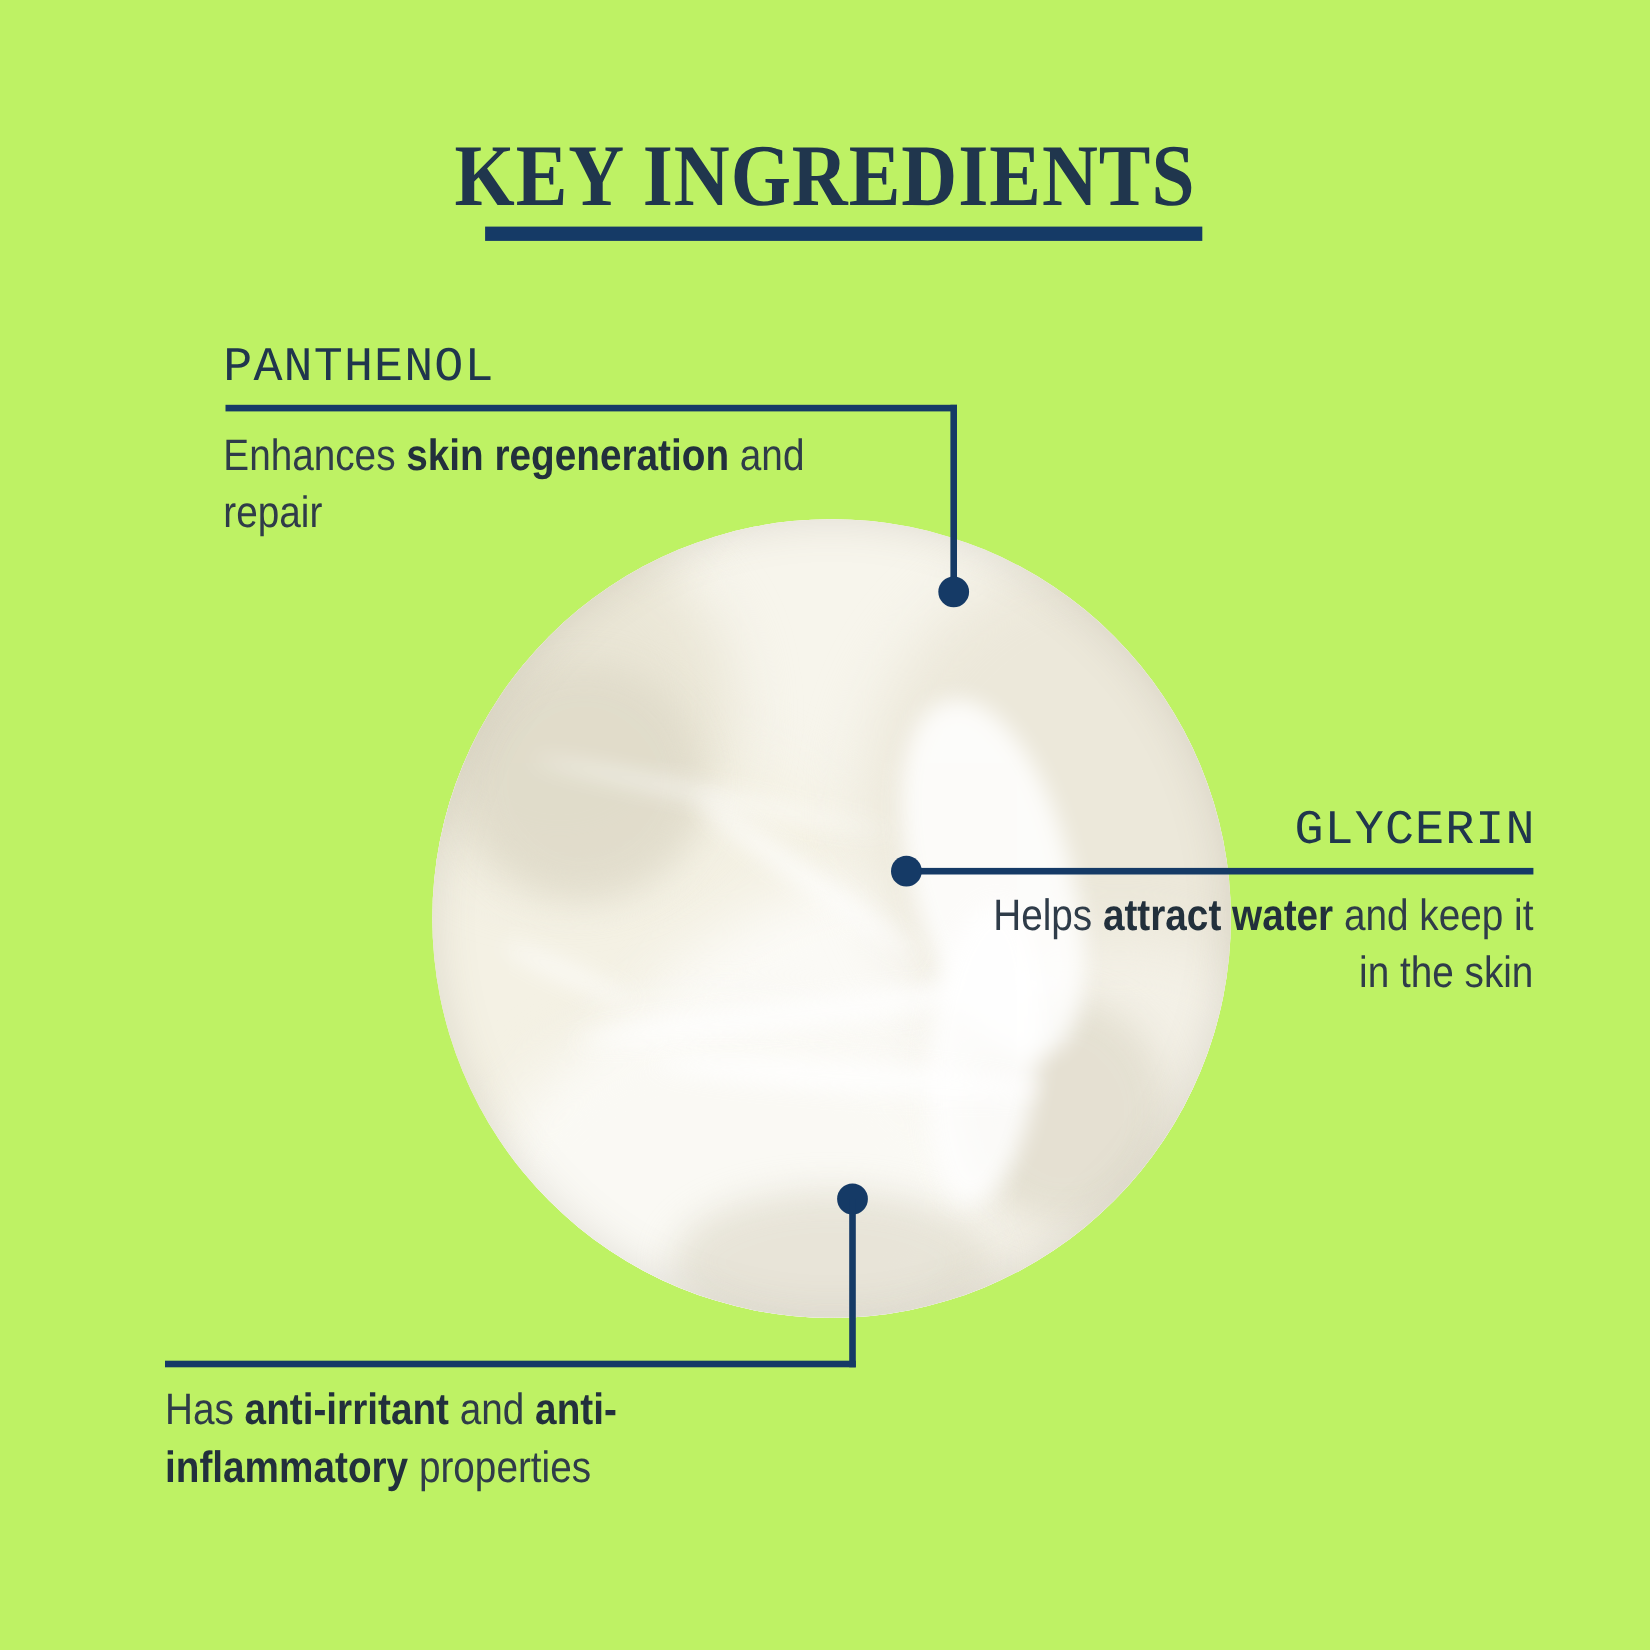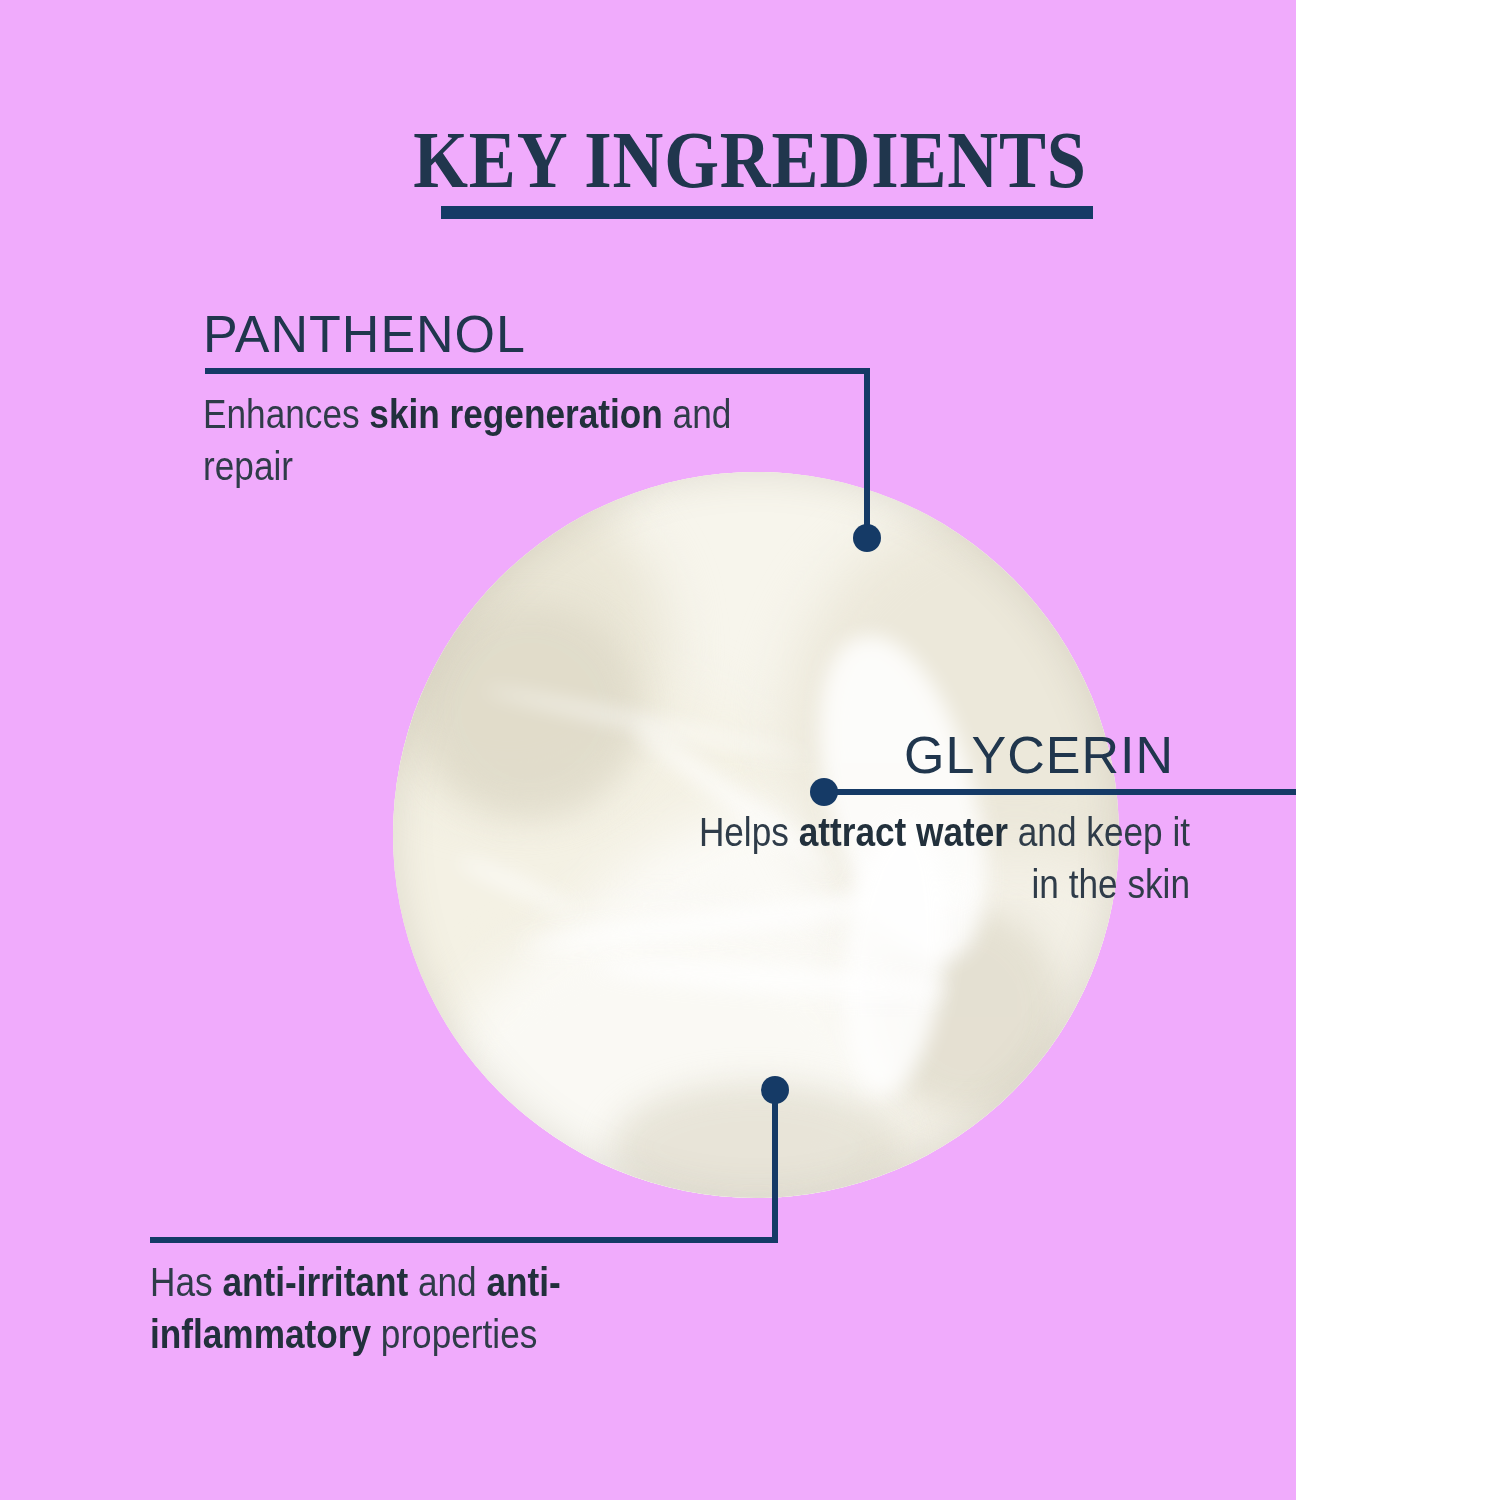--- a/index.html
+++ b/index.html
@@ -3,23 +3,23 @@
 <meta charset="utf-8">
 <title>Key Ingredients</title>
 <style>
   html, body {
     margin: 0;
     padding: 0;
     background: #ffffff;
   }
   #stage {
     position: relative;
-    width: 1296px;
+    width: 1500px;
     height: 1500px;
-    background: #f0abfc;
+    background: #bef264;
     overflow: hidden;
     font-family: "Liberation Sans", sans-serif;
   }
 
   
   #title-block {
     position: absolute;
     left: 0;
     top: 118px;
     width: 1500px;
@@ -125,42 +125,42 @@
   #glycerin-dot        { left: 810px;  top: 778px; }
 
   
   #bisabolol-dot       { left: 761px;  top: 1076px; }
   #bisabolol-riser     { left: 772px;  top: 1090px; width: 6px;   height: 153px; }
   #bisabolol-underline { left: 150px;  top: 1237px; width: 628px; height: 6px; }
 
   
   .ing-name {
     position: absolute;
-    font-family: Liberation Sans, sans-serif;
+    font-family: Liberation Mono, monospace;
     font-weight: normal;
-    font-size: 52px;
+    font-size: 44px;
     line-height: 56px;
     letter-spacing: 1px;
     color: #20364d;
     white-space: nowrap;
   }
   .ing-desc {
     position: absolute;
     font-family: "Liberation Sans", sans-serif;
     font-size: 40px;
     line-height: 52px;
     color: #2f3c49;
     transform: scaleX(0.88);
   }
   .ing-desc b { font-weight: bold; color: #22303c; }
 
   #panthenol-name { left: 203px;  top: 306px; }
   #panthenol-desc { left: 203px;  top: 388px; width: 680px; transform-origin: left top; }
 
-  #glycerin-name  { right: 122px; top: 727px; }
+  #glycerin-name  { right: 104px; top: 727px; }
   #glycerin-desc  { right: 106px; top: 806px; width: 560px; text-align: right; transform-origin: right top; }
 
   #bisabolol-name { left: 150px;  top: 1176px; }
   #bisabolol-desc { left: 150px;  top: 1256px; width: 700px; transform-origin: left top; }
 </style>
 </head>
 <body>
 
 <div id="stage">
 

